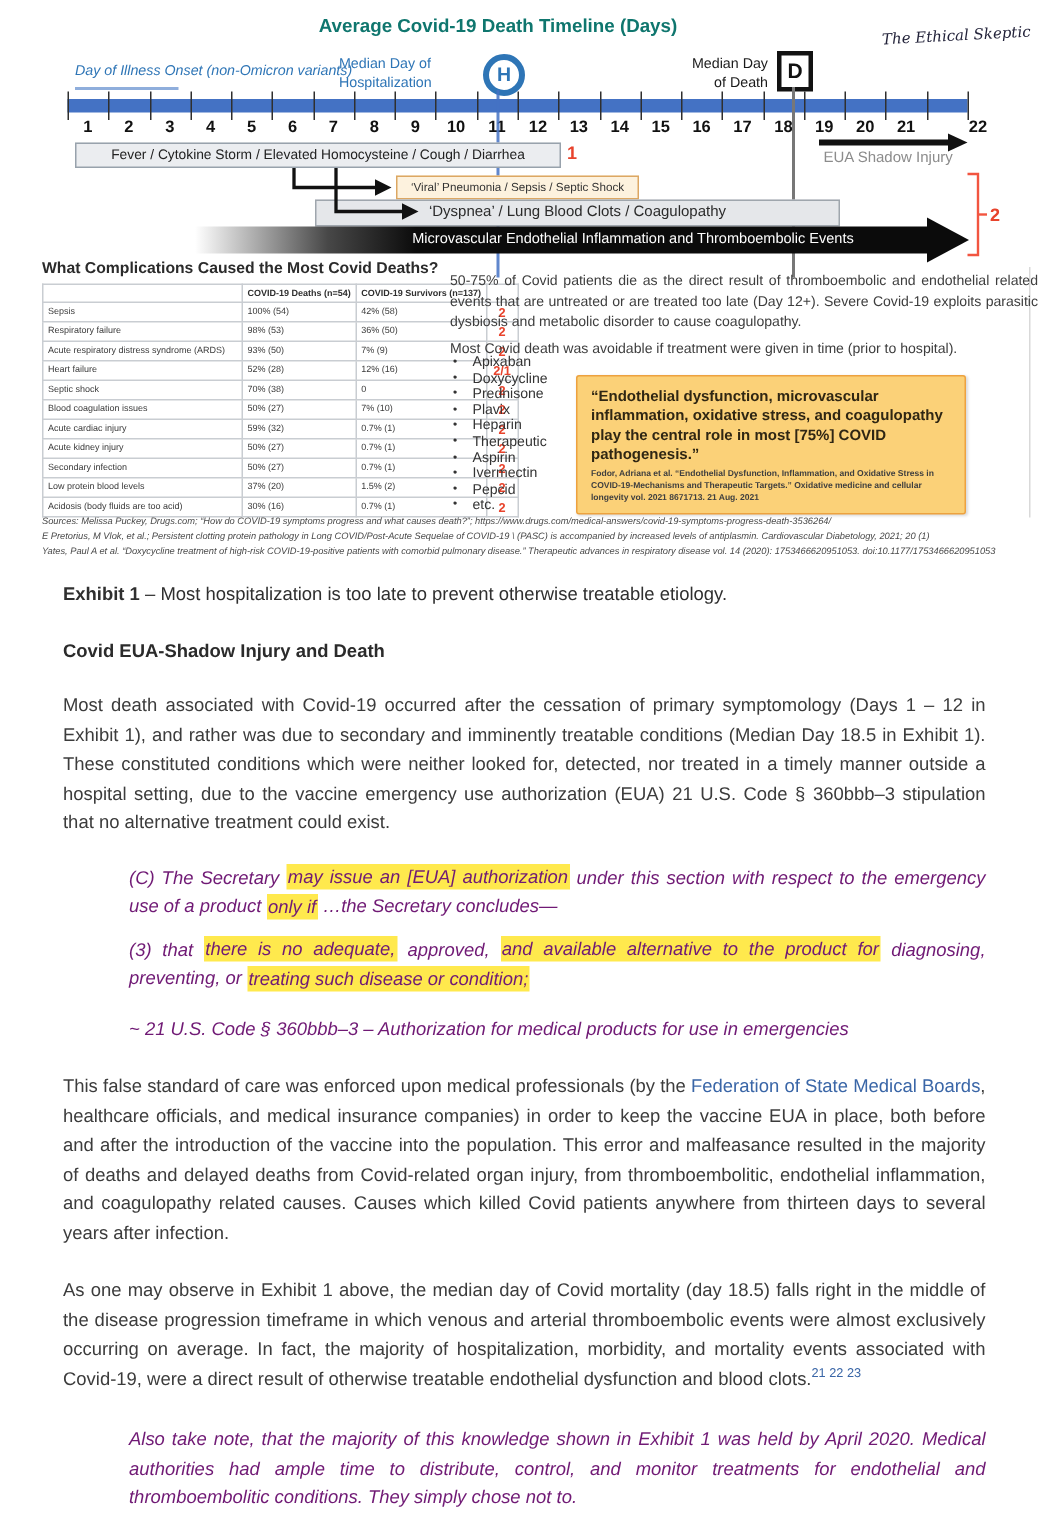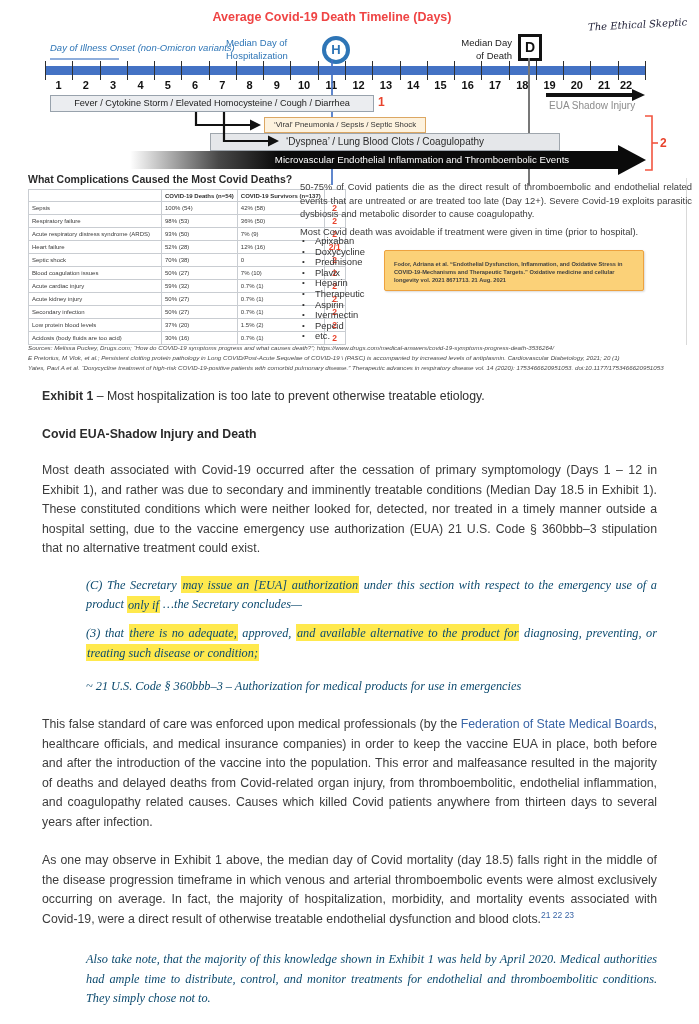--- a/index.html
+++ b/index.html
@@ -1,20 +1,20 @@
 <!DOCTYPE html>
 <html><head>
 <meta charset="utf-8">
 <style>
   html,body{margin:0;padding:0;background:#fff;}
   body{width:699px;font-family:"Liberation Sans",sans-serif;color:#3c3c3c;}
 
   
   .figure{position:relative;width:699px;height:380px;background:#fff;overflow:hidden;}
-  .fig-title{position:absolute;top:10px;left:0;width:664px;text-align:center;font-size:12.5px;font-weight:bold;color:#ef4444;}
+  .fig-title{position:absolute;top:10px;left:0;width:664px;text-align:center;font-size:12.5px;font-weight:bold;color:#0f766e;}
   .watermark{position:absolute;top:19px;right:12px;font-family:"DejaVu Serif",serif;font-style:italic;font-size:10px;color:#23233a;transform:rotate(-3deg);}
   .onset{position:absolute;left:50px;top:42px;font-size:9.5px;font-style:italic;color:#2E75B6;white-space:nowrap;}
   .onset-underline{position:absolute;left:50px;top:58px;width:69px;height:2px;background:#8FAEDC;}
   .hosp-label{position:absolute;left:226px;top:36px;width:92px;text-align:left;font-size:9.5px;color:#2E75B6;line-height:13px;}
   .h-circle{position:absolute;left:322px;top:36px;width:20px;height:20px;border:4px solid #2E75B6;border-radius:50%;background:#fff;color:#2E75B6;font-weight:bold;font-size:13px;text-align:center;line-height:20px;}
   .death-label{position:absolute;left:416px;top:36px;width:96px;text-align:right;font-size:9.5px;color:#1a1a1a;line-height:13px;}
   .d-box{position:absolute;left:518px;top:34px;width:18px;height:21px;border:3px solid #121212;background:#fff;color:#111;font-weight:bold;font-size:14px;text-align:center;line-height:21px;}
   .tl-bar{position:absolute;left:45px;top:66px;width:600px;height:9px;background:#4472C4;}
   .tick{position:absolute;top:61px;width:1px;height:19px;background:#2f2f2f;}
   .day-label{position:absolute;top:79px;width:28px;text-align:center;font-size:11px;font-weight:600;color:#111;}
@@ -50,21 +50,21 @@
   .sources{position:absolute;left:28px;top:343px;width:664px;font-size:6.2px;font-style:italic;color:#4a4a4a;line-height:1.62;}
   .sources p{margin:0;white-space:nowrap;overflow:hidden;}
 
   
   .doc{padding:0 42px 16px 42px;}
   .exhibit-caption{font-size:12.3px;color:#2f2f2f;margin:9px 0 0 0;line-height:15px;}
   .exhibit-caption .b{font-weight:bold;}
   .section-heading{font-size:12.3px;font-weight:bold;color:#2b2b2b;margin:23px 0 0 0;line-height:15px;}
   .para{font-size:12.3px;color:#3c3c3c;text-align:justify;line-height:19.5px;margin:19px 0 0 0;}
   .bq{margin:17px 0 0 44px;font-style:italic;}
-  .bq p{font-size:12.3px;color:#0c4a6e;text-align:justify;line-height:19.5px;margin:0 0 9px 0;font-family:Liberation Serif, serif;}
+  .bq p{font-size:12.3px;color:#701a75;text-align:justify;line-height:19.5px;margin:0 0 9px 0;}
   .bq .attribution{margin:14px 0 0 0;text-align:left;}
   .bq2{margin-top:21px;}
   .bq2 p{margin:0 0 14px 0;}
   .hl{background:#FFE94D;padding:1.5px 1px;}
   .link{color:#3A66A7;}
   .sup{color:#3A66A7;font-size:8.5px;vertical-align:super;line-height:0;}
 </style>
 </head>
 <body>
 
@@ -128,21 +128,21 @@
       <div class="day-label" style="left: 344.636px;">12</div>
       <div class="day-label" style="left: 371.909px;">13</div>
       <div class="day-label" style="left: 399.182px;">14</div>
       <div class="day-label" style="left: 426.455px;">15</div>
       <div class="day-label" style="left: 453.727px;">16</div>
       <div class="day-label" style="left: 481px;">17</div>
       <div class="day-label" style="left: 508.273px;">18</div>
       <div class="day-label" style="left: 535.545px;">19</div>
       <div class="day-label" style="left: 562.818px;">20</div>
       <div class="day-label" style="left: 590.091px;">21</div>
-      <div class="day-label" style="left: 612px;">22</div>
+      <div class="day-label" style="left: 638px;">22</div>
     </div>
 
   <div class="vline-h"></div>
   <div class="vline-d"></div>
   <div class="vline-right"></div>
 
   <div class="eua-shaft"></div>
   <div class="eua-head"></div>
   <div class="eua-label">EUA Shadow Injury</div>
 
@@ -252,20 +252,21 @@
       <li>Plavix</li>
       <li>Heparin</li>
       <li>Therapeutic</li>
       <li>Aspirin</li>
       <li>Ivermectin</li>
       <li>Pepcid</li>
       <li>etc.</li>
     </ul>
 
   <div class="qbox">
+    <div class="qbox-text">“Endothelial dysfunction, microvascular inflammation, oxidative stress, and coagulopathy play the central role in most [75%] COVID pathogenesis.”</div>
     <div class="qbox-cite">Fodor, Adriana et al. “Endothelial Dysfunction, Inflammation, and Oxidative Stress in COVID-19-Mechanisms and Therapeutic Targets.” Oxidative medicine and cellular longevity vol. 2021 8671713. 21 Aug. 2021</div>
   </div>
 
   <div class="sources">
       <p>Sources: Melissa Puckey, Drugs.com; “How do COVID-19 symptoms progress and what causes death?”; https://www.drugs.com/medical-answers/covid-19-symptoms-progress-death-3536264/</p>
       <p>E Pretorius, M Vlok, et al.; Persistent clotting protein pathology in Long COVID/Post-Acute Sequelae of COVID-19 \ (PASC) is accompanied by increased levels of antiplasmin. Cardiovascular Diabetology, 2021; 20 (1)</p>
       <p>Yates, Paul A et al. “Doxycycline treatment of high-risk COVID-19-positive patients with comorbid pulmonary disease.” Therapeutic advances in respiratory disease vol. 14 (2020): 1753466620951053. doi:10.1177/1753466620951053</p>
     </div>
 </div>
 

